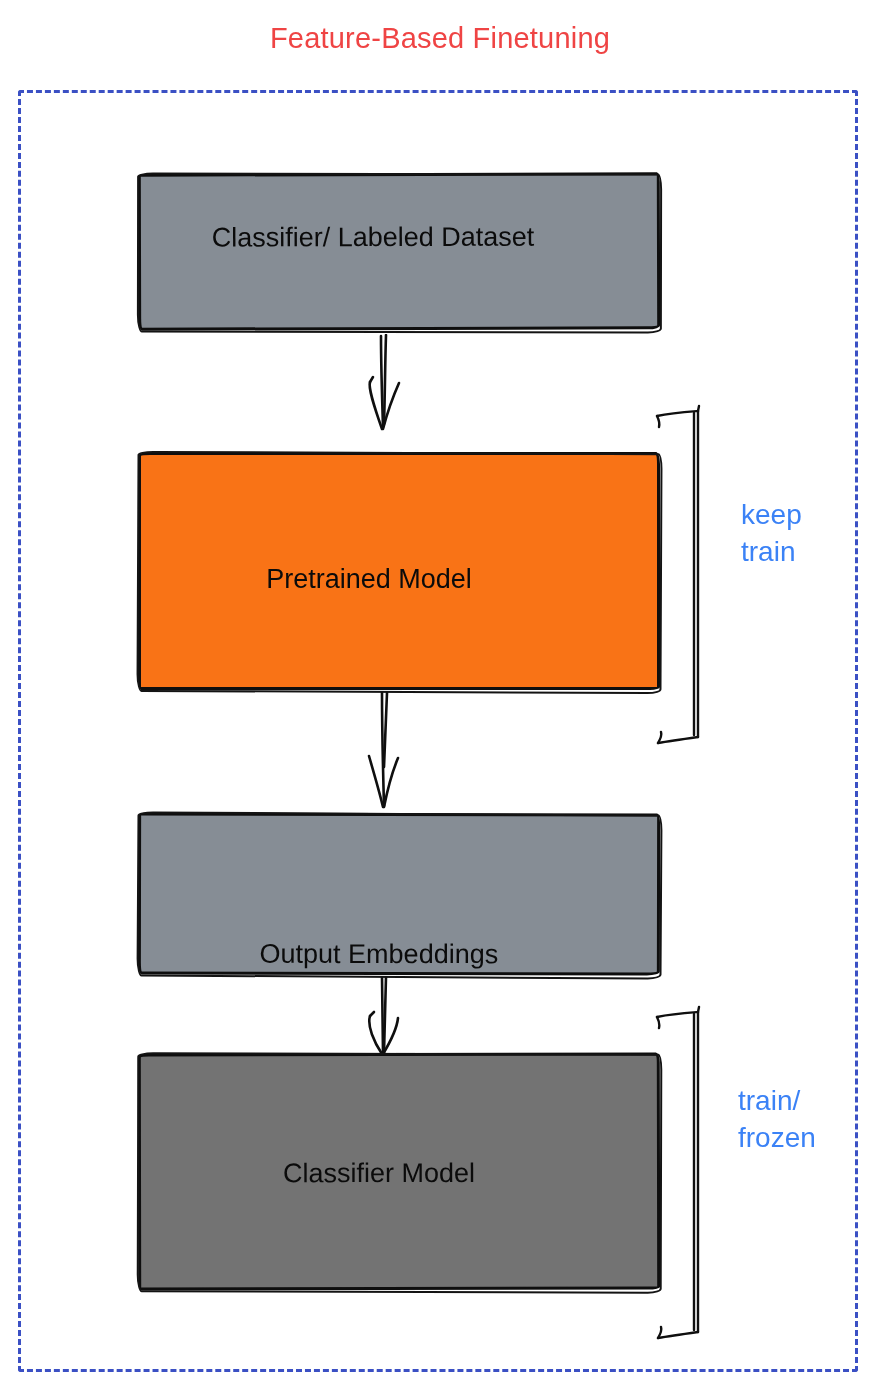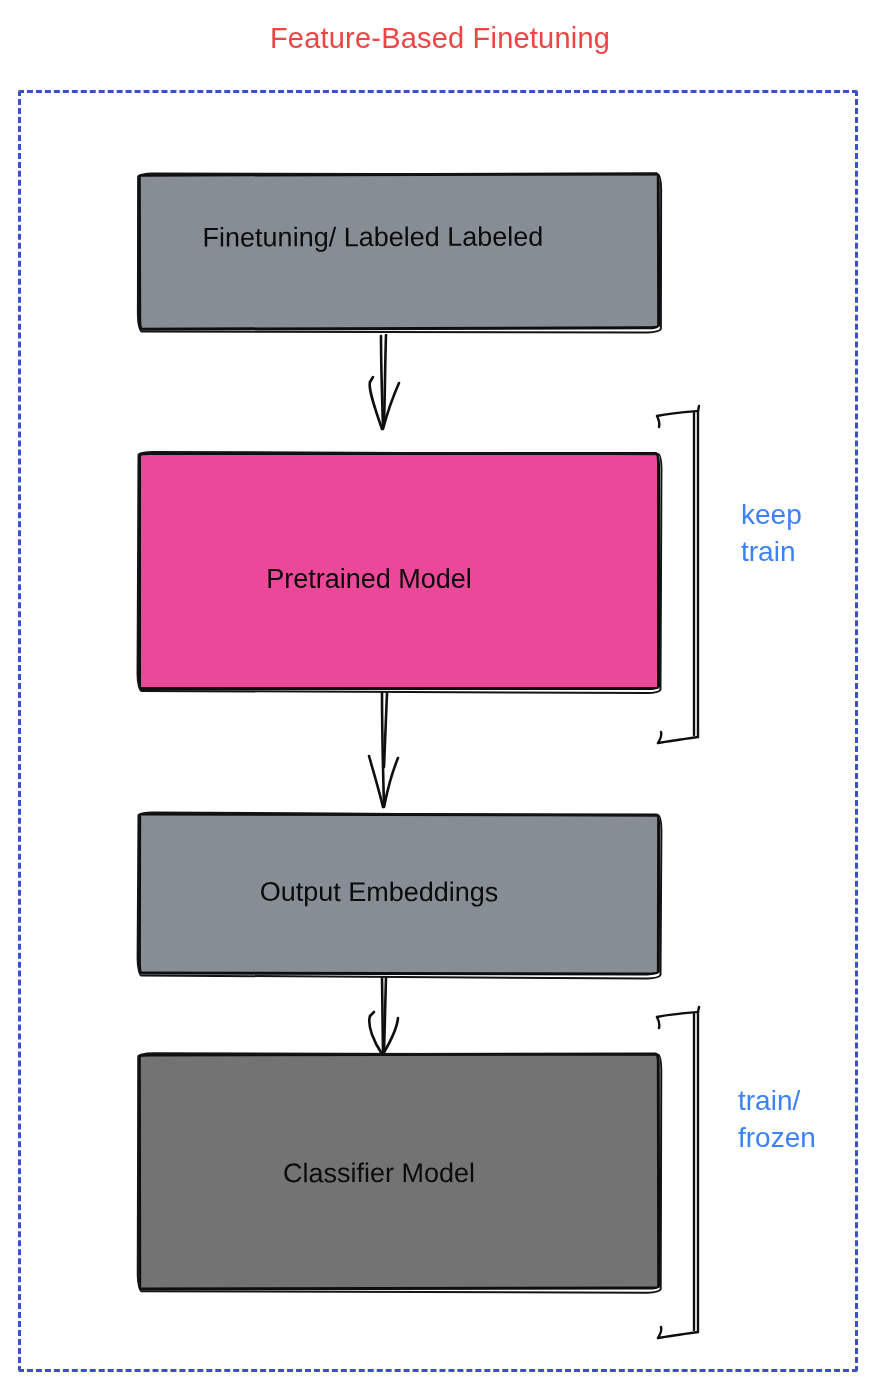--- a/index.html
+++ b/index.html
@@ -45,34 +45,34 @@
   .lbl-train{left:738px;top:1082px;}
 </style>
 </head>
 <body>
 
 <div class="title" style="color: #ef4444;">Feature-Based Finetuning</div>
 
 <div class="frame" style="border-color: rgb(59, 80, 196);"></div>
 
 <div class="node node-1" style="background-color: rgb(134, 141, 149);">
-  <span class="node-label">Finetuning/ Labeled Labeled</span>
+  <span class="node-label">Classifier/ Labeled Dataset</span>
 </div>
 
 <svg class="sketch" style="left:361px;top:334px;" width="44" height="98" viewBox="0 0 44 98">
   <g fill="none" stroke="#0f0f0f" stroke-width="2.6" stroke-linecap="round">
     <path d="M20,2 C20,32 21,62 22,93"></path>
     <path d="M25,1 C24,31 24,61 23,90"></path>
     <path d="M9,48 C7,54 13,72 21,95"></path>
     <path d="M38,49 C34,58 27,76 22,95"></path>
     <path d="M9,48 L12,43"></path>
   </g>
 </svg>
 
-<div class="node node-2" style="background-color: #ec4899;">
+<div class="node node-2" style="background-color: #f97316;">
   <span class="node-label">Pretrained Model</span>
 </div>
 
 <svg class="sketch" style="left:653px;top:404px;" width="52" height="342" viewBox="0 0 52 342">
   <g fill="none" stroke="#0f0f0f" stroke-width="2.4" stroke-linecap="round">
     <path d="M4,12 C18,9 32,8 45,7 L46,2"></path>
     <path d="M45,7 L45,333"></path>
     <path d="M41,9 L41,331"></path>
     <path d="M45,333 C31,335 17,337 5,339"></path>
     <path d="M4,12 C6,16 7,19 6,23"></path>
@@ -87,21 +87,21 @@
 
 <svg class="sketch" style="left:361px;top:692px;" width="44" height="118" viewBox="0 0 44 118">
   <g fill="none" stroke="#0f0f0f" stroke-width="2.6" stroke-linecap="round">
     <path d="M21,1 C21,40 22,78 23,114"></path>
     <path d="M26,1 C25,30 24,55 23,75"></path>
     <path d="M8,64 C12,78 18,98 22,115"></path>
     <path d="M37,66 C32,78 26,100 23,115"></path>
   </g>
 </svg>
 
-<div class="node node-3" style="background-color: rgb(134, 141, 149);">
+<div class="node node-3" style="background-color: rgb(134, 141, 149); align-items: flex-end;">
   <span class="node-label">Output Embeddings</span>
 </div>
 
 <svg class="sketch" style="left:361px;top:976px;" width="44" height="80" viewBox="0 0 44 80">
   <g fill="none" stroke="#0f0f0f" stroke-width="2.6" stroke-linecap="round">
     <path d="M21,1 L22,77"></path>
     <path d="M25,1 L23,77"></path>
     <path d="M9,40 C6,50 13,66 21,78"></path>
     <path d="M37,42 C36,52 28,68 22,78"></path>
     <path d="M9,40 L13,36"></path>

